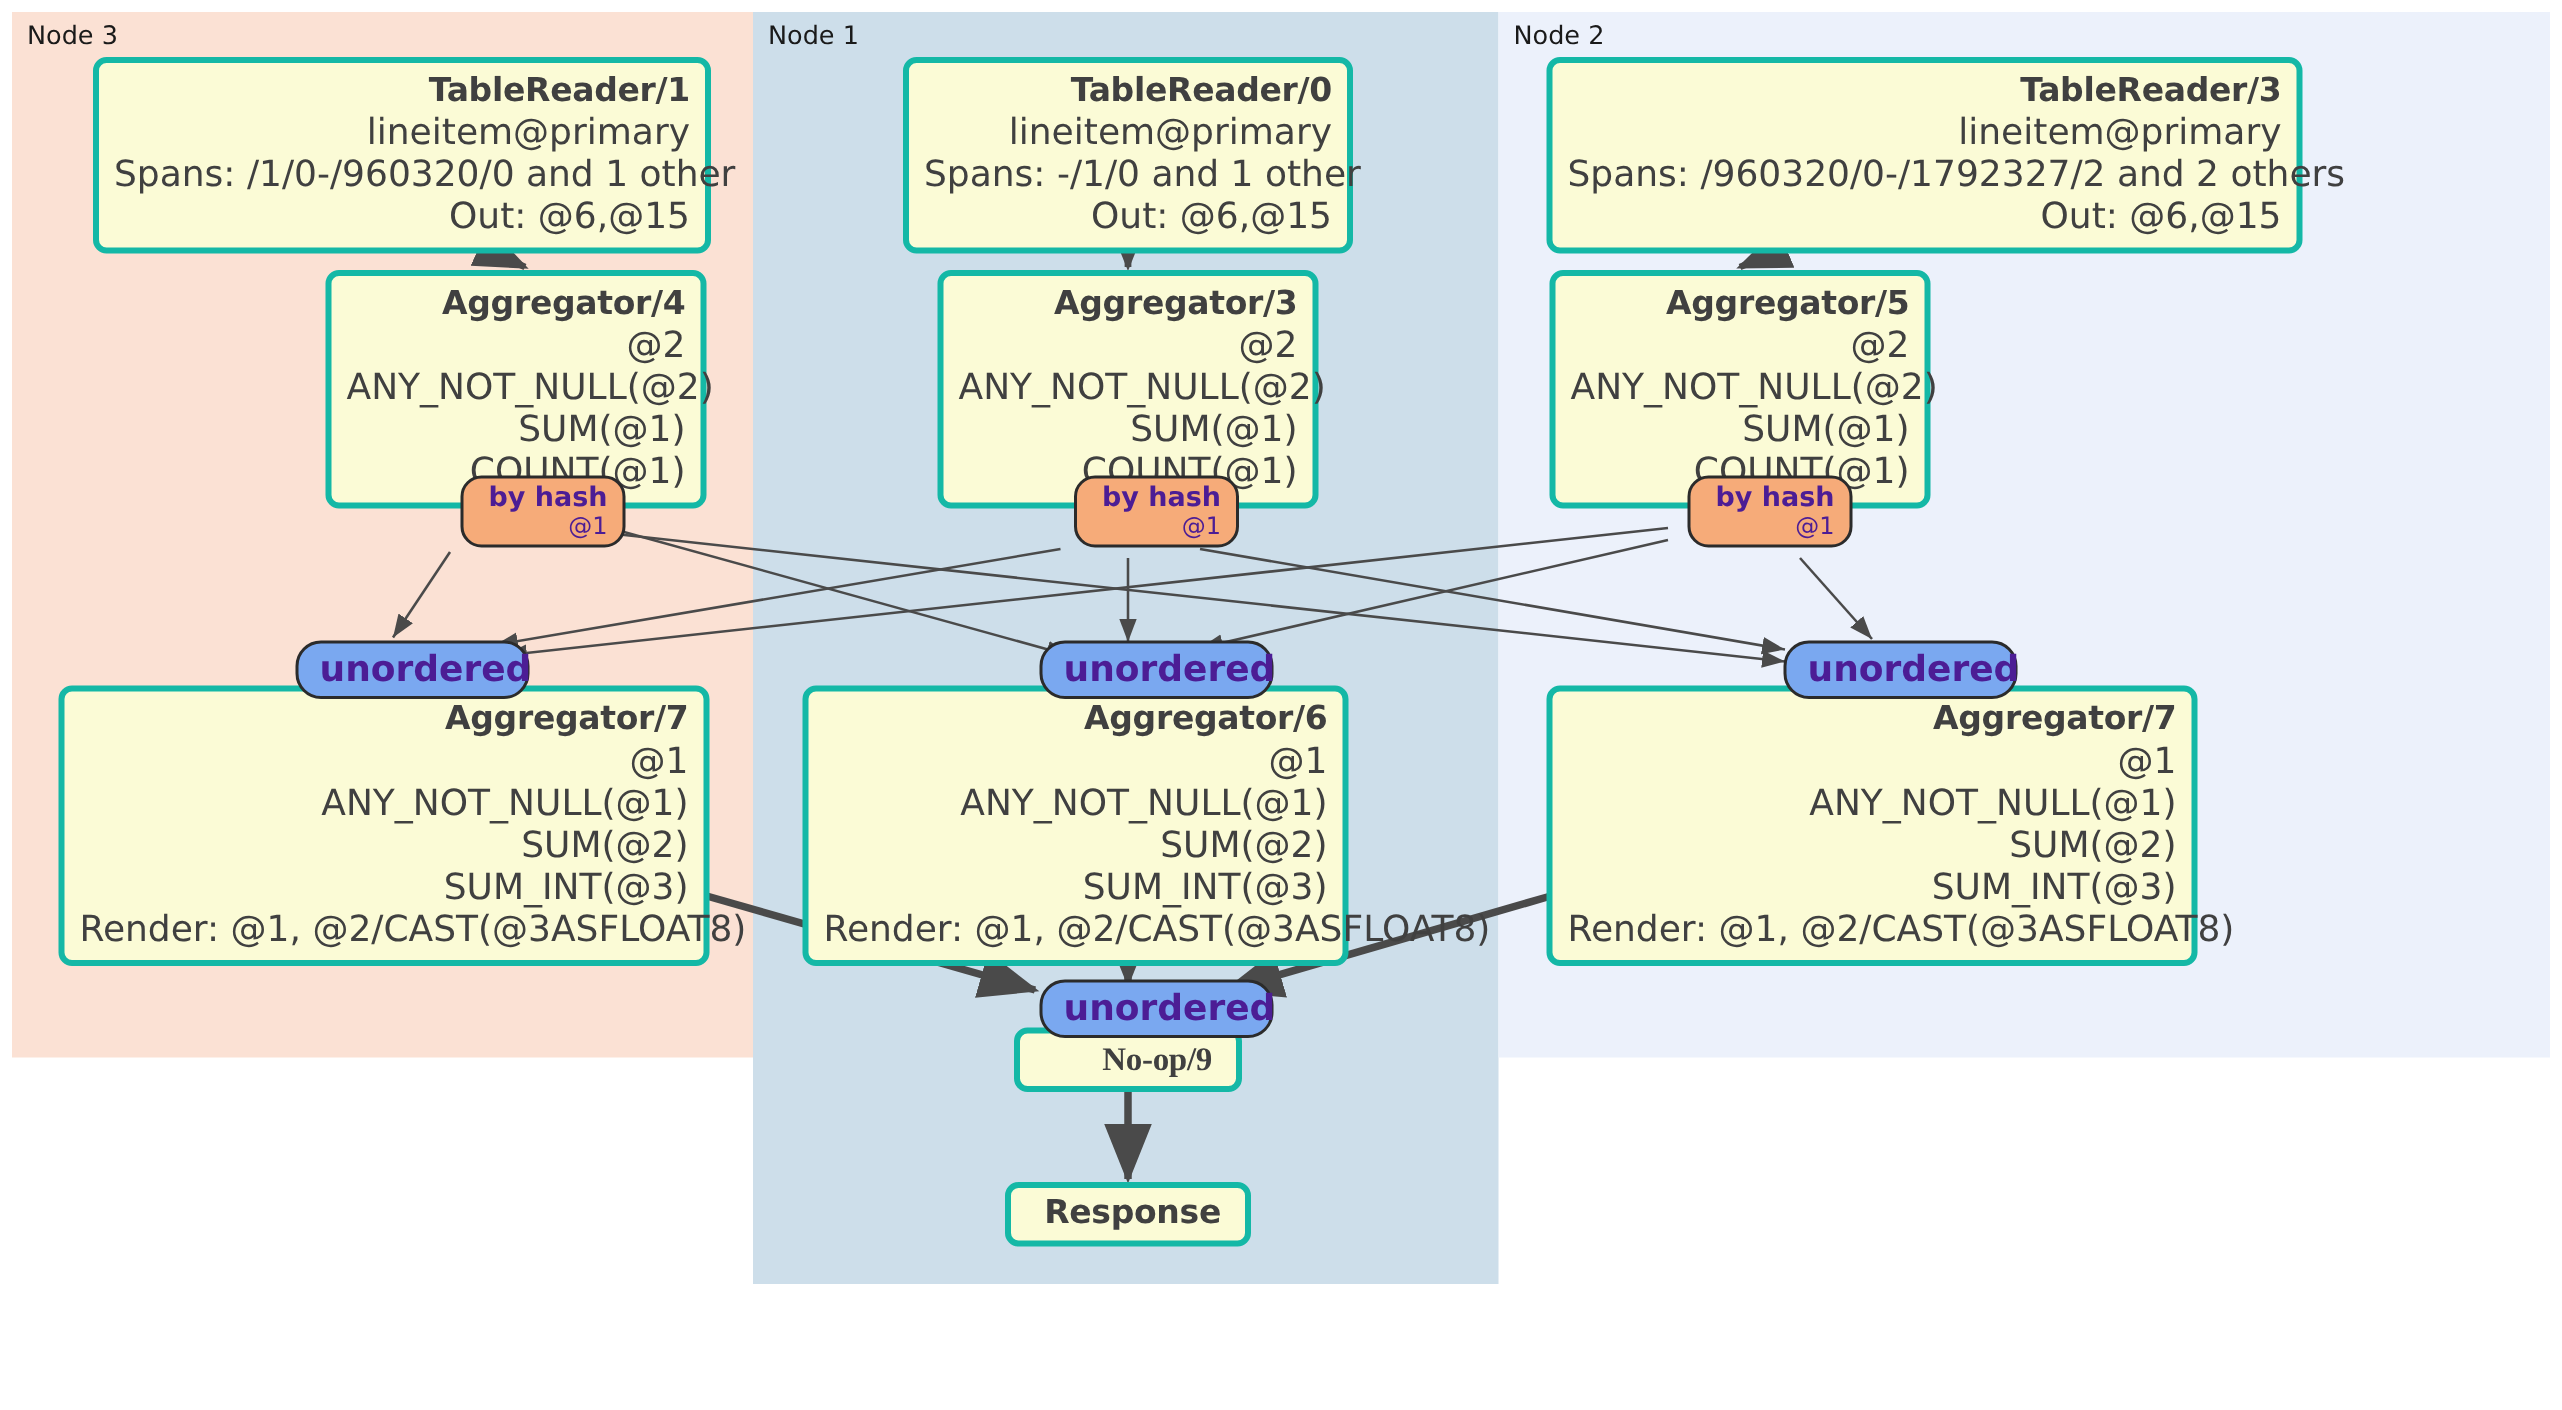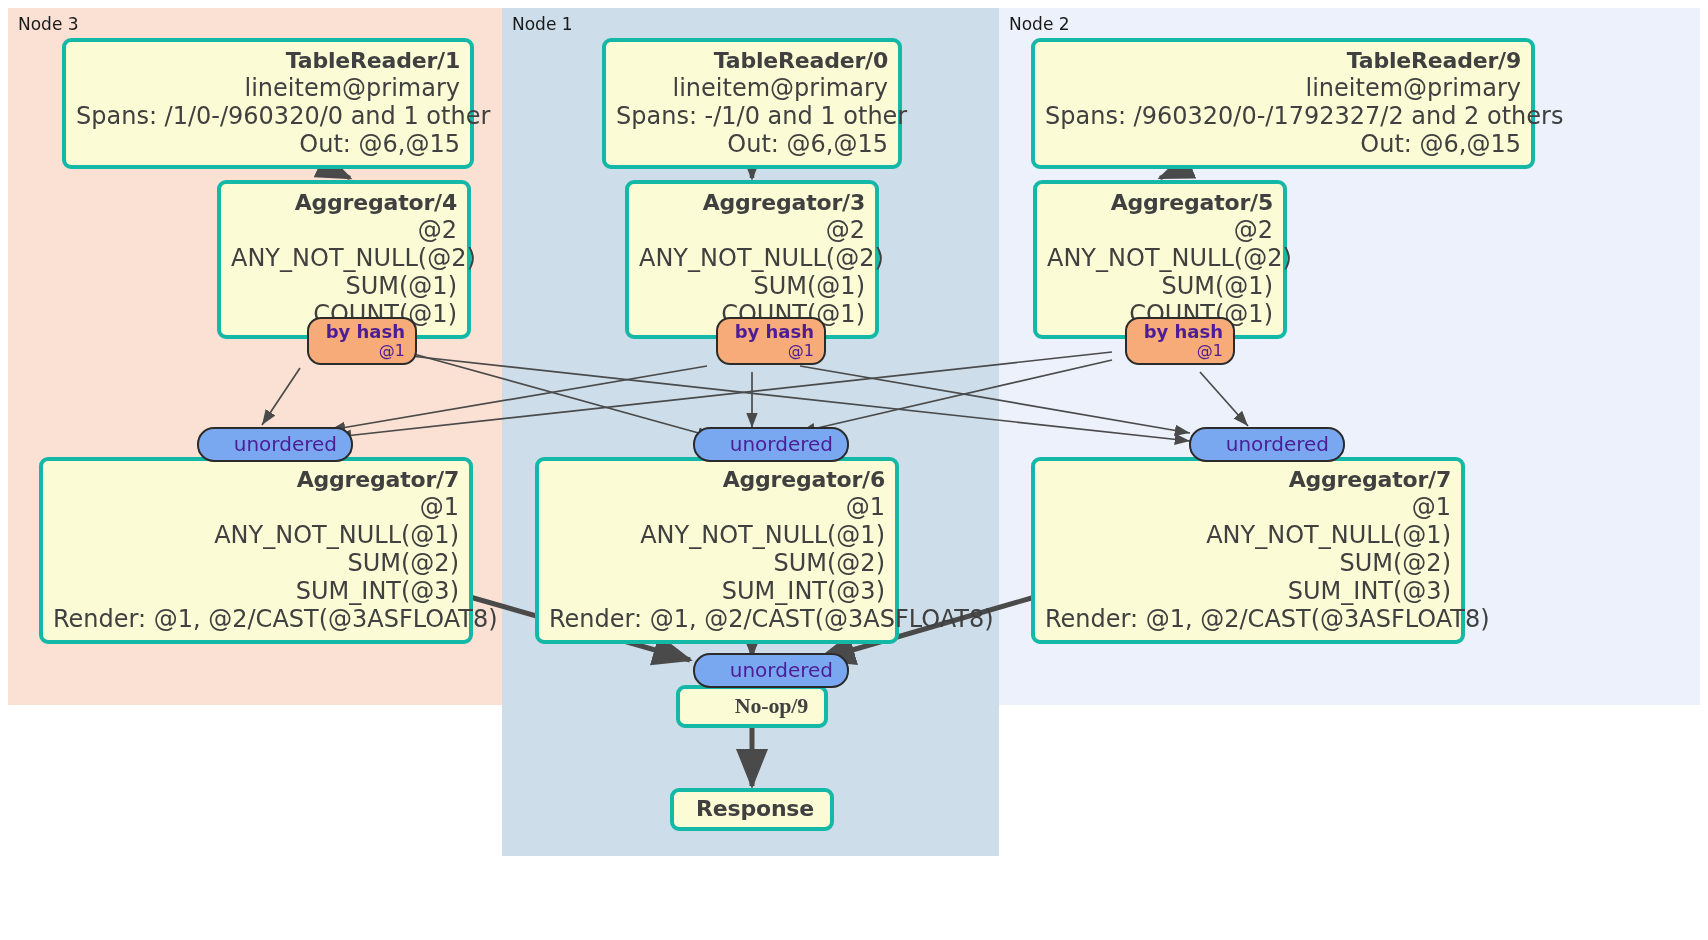--- a/index.html
+++ b/index.html
@@ -87,21 +87,21 @@
     border-radius: 14px;
     padding: 3px 10px 4px 10px;
   }
   .pill.hash .t1 { font-weight: bold; font-size: 18px; white-space: nowrap; }
   .pill.hash .t2 { font-size: 16px; white-space: nowrap; }
   .pill.unordered {
     background: #7aa8f0;
     border-radius: 17px;
     padding: 4px 14px 5px 14px;
   }
-  .pill.unordered .t1 { font-weight: normal; font-size: 20px; white-space: nowrap; }
+  .pill.unordered .t1 { font-weight: bold; font-size: 24px; white-space: nowrap; }
 </style>
 </head>
 <body>
 
 <div id="stage">
 
   <div class="panel" id="panel-node3">
     <span class="panel-label">Node 3</span>
   </div>
   <div class="panel" id="panel-node1">
@@ -152,21 +152,21 @@
   </div>
 
   <div class="box" id="tr0" style="left:602px; top:38px; width:300px;">
     <div class="title">TableReader/0</div>
     <div class="line">lineitem@primary</div>
     <div class="line">Spans: -/1/0 and 1 other</div>
     <div class="line">Out: @6,@15</div>
   </div>
 
   <div class="box" id="tr2" style="left:1031px; top:38px; width:504px;">
-    <div class="title">TableReader/9</div>
+    <div class="title">TableReader/3</div>
     <div class="line">lineitem@primary</div>
     <div class="line">Spans: /960320/0-/1792327/2 and 2 others</div>
     <div class="line">Out: @6,@15</div>
   </div>
 
   <div class="box" id="ag4" style="left:217px; top:180px; width:254px;">
     <div class="title">Aggregator/4</div>
     <div class="line">@2</div>
     <div class="line">ANY_NOT_NULL(@2)</div>
     <div class="line">SUM(@1)</div>

